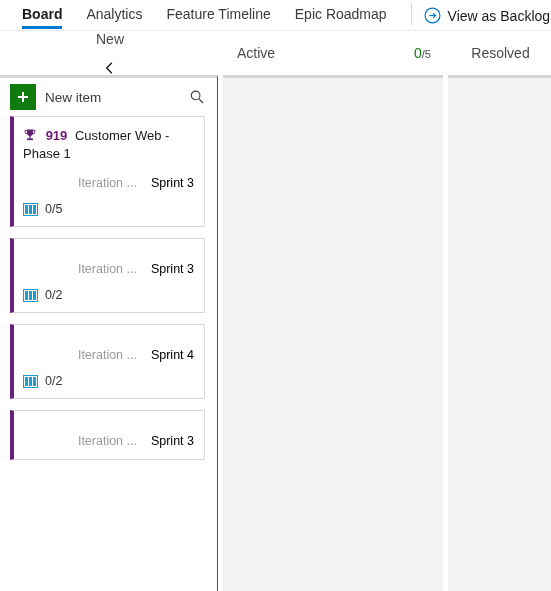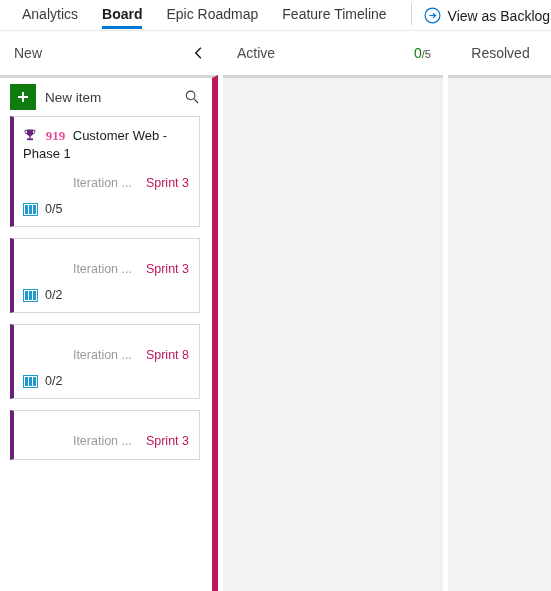--- a/index.html
+++ b/index.html
@@ -109,36 +109,36 @@
     white-space: nowrap;
   }
   .wip .cur { color: #107c10; }
   .wip .lim { font-size: 11px; color: #4a4a4a; }
   .chev {
     width: 14px; height: 14px;
     display: block;
     cursor: pointer;
   }
 
-  .col-new   { width: 218px; }
+  .col-new   { width: 218px; flex-direction: column; }
   .col-gap   { width: 5px; }
   .col-active{ width: 220px; }
   .col-res   { width: 103px; justify-content: center; }
 
   .col-bodies {
     display: flex;
     height: 516px;
   }
   .colbody {
     box-sizing: border-box;
     border-top: 3px solid #d6d6d6;
   }
   .colbody.new {
     background: #ffffff;
-    border-right: 6px solid #be185d;
+    border-right: 1px solid #be185d;
   }
   .colbody.grey {
     background: #f2f2f2;
   }
 
   
   .newitem-row {
     display: flex;
     align-items: center;
     height: 38px;
@@ -194,69 +194,68 @@
     color: #1b1b1b;
   }
   .trophy {
     width: 14px; height: 14px;
     display: inline-block;
     vertical-align: -2px;
     margin-right: 5px;
   }
   .card-id {
     font-weight: bold;
-    color: #ec4899;
+    color: #701a75;
     margin-right: 4px;
-    font-family: Liberation Serif, serif;
   }
   .card-title { color: #1b1b1b; }
   .card-field {
     margin-top: 12px;
     font-size: 12.5px;
     line-height: 16px;
     display: flex;
     justify-content: flex-end;
   }
   .field-label {
     color: #9a9a9a;
     width: 73px;
     flex: none;
     white-space: nowrap;
     overflow: hidden;
   }
-  .field-value { color: #be185d; }
+  .field-value { color: #000000; }
   .card-foot {
     margin-top: 11px;
     display: flex;
     align-items: center;
     font-size: 12.5px;
     color: #333333;
   }
   .book {
     width: 15px; height: 13px;
     display: block;
     margin-right: 7px;
     flex: none;
   }
 </style>
 </head>
 <body>
 
 <div class="tabbar">
+  <div class="tab active">
+    <span>Board</span>
+  </div>
   <div class="tab">
     <span>Analytics</span>
   </div>
-  <div class="tab active">
-    <span>Board</span>
+  <div class="tab">
+    <span>Feature Timeline</span>
   </div>
   <div class="tab">
     <span>Epic Roadmap</span>
-  </div>
-  <div class="tab">
-    <span>Feature Timeline</span>
   </div>
 
   <div class="tab-divider"></div>
 
   <div class="backlog-link">
     <svg class="circle-arrow" viewBox="0 0 16 16">
       <circle cx="8" cy="8" r="7" fill="none" stroke="#0078d4" stroke-width="1.1"></circle>
       <path d="M5 8 H10.4" stroke="#0078d4" stroke-width="1.1" fill="none"></path>
       <path d="M8.6 5.8 L10.9 8 L8.6 10.2" stroke="#0078d4" stroke-width="1.1" fill="none"></path>
     </svg>
@@ -347,21 +346,21 @@
               <rect x="6" y="2" width="3" height="9" fill="#1f9bcf"></rect>
               <rect x="10" y="2" width="3" height="9" fill="#1f9bcf"></rect>
             </svg>
             <span>0/2</span>
           </div>
         </div>
 
         <div class="card">
           <div class="card-field">
             <span class="field-label">Iteration ...</span>
-            <span class="field-value">Sprint 8</span>
+            <span class="field-value">Sprint 4</span>
           </div>
           <div class="card-foot">
             <svg class="book" viewBox="0 0 15 13">
               <rect x="0.5" y="0.5" width="14" height="12" fill="none" stroke="#1f9bcf" stroke-width="1"></rect>
               <rect x="2" y="2" width="3" height="9" fill="#1f9bcf"></rect>
               <rect x="6" y="2" width="3" height="9" fill="#1f9bcf"></rect>
               <rect x="10" y="2" width="3" height="9" fill="#1f9bcf"></rect>
             </svg>
             <span>0/2</span>
           </div>

